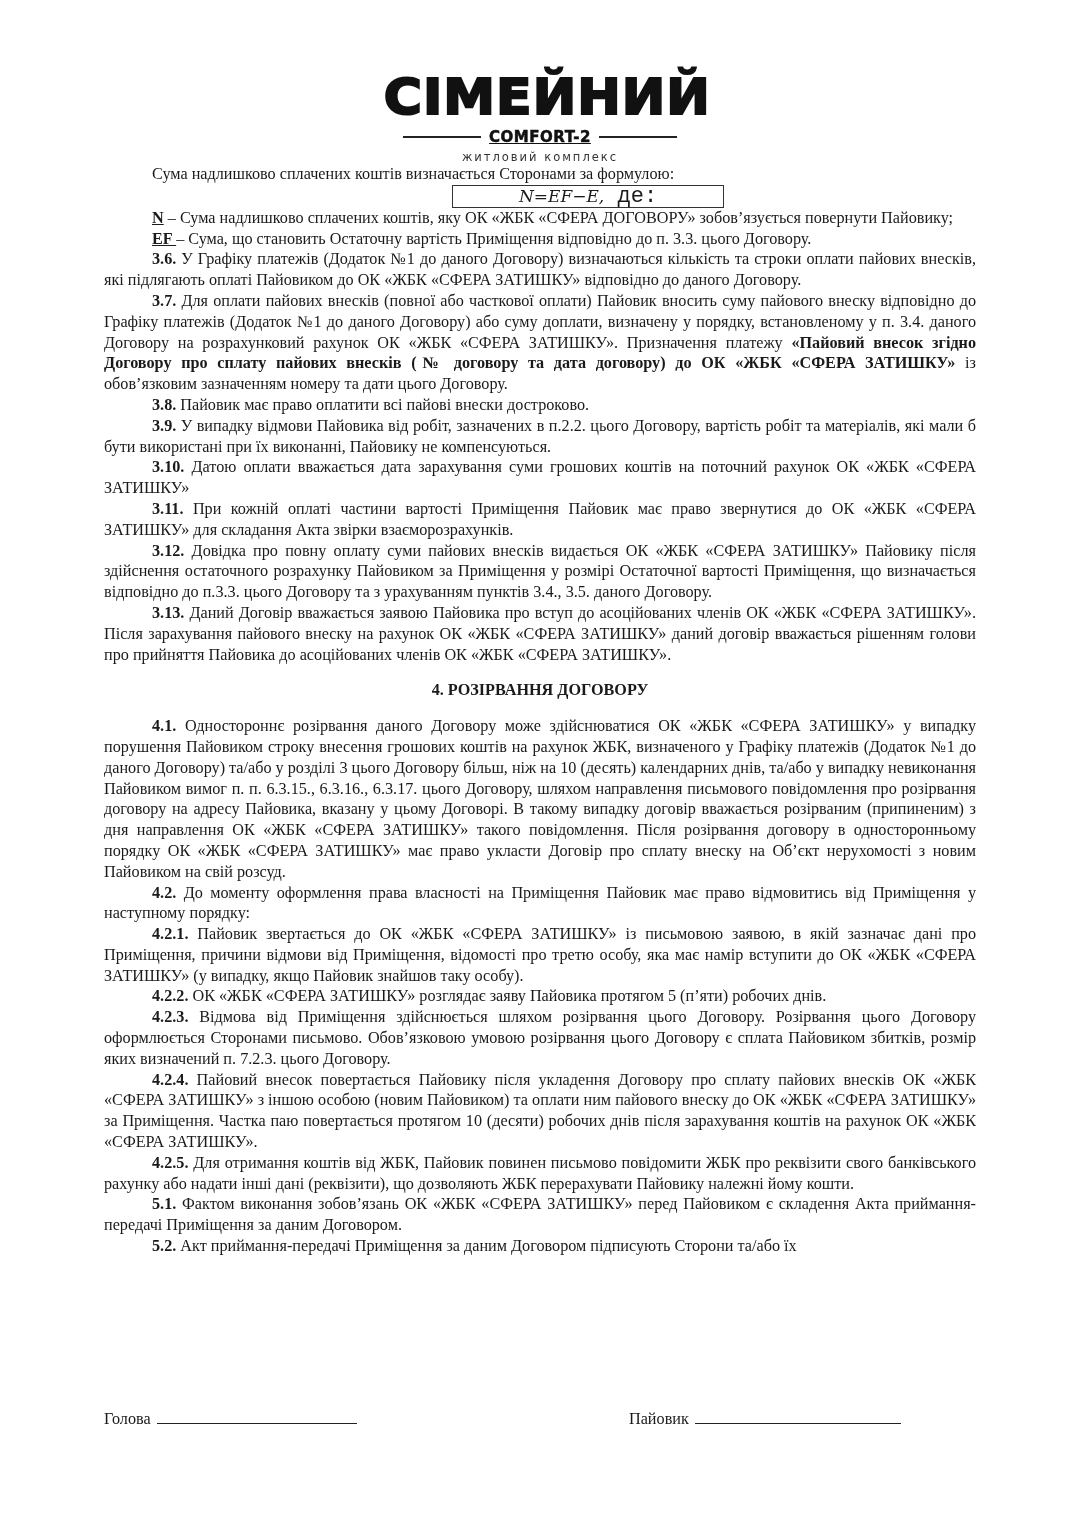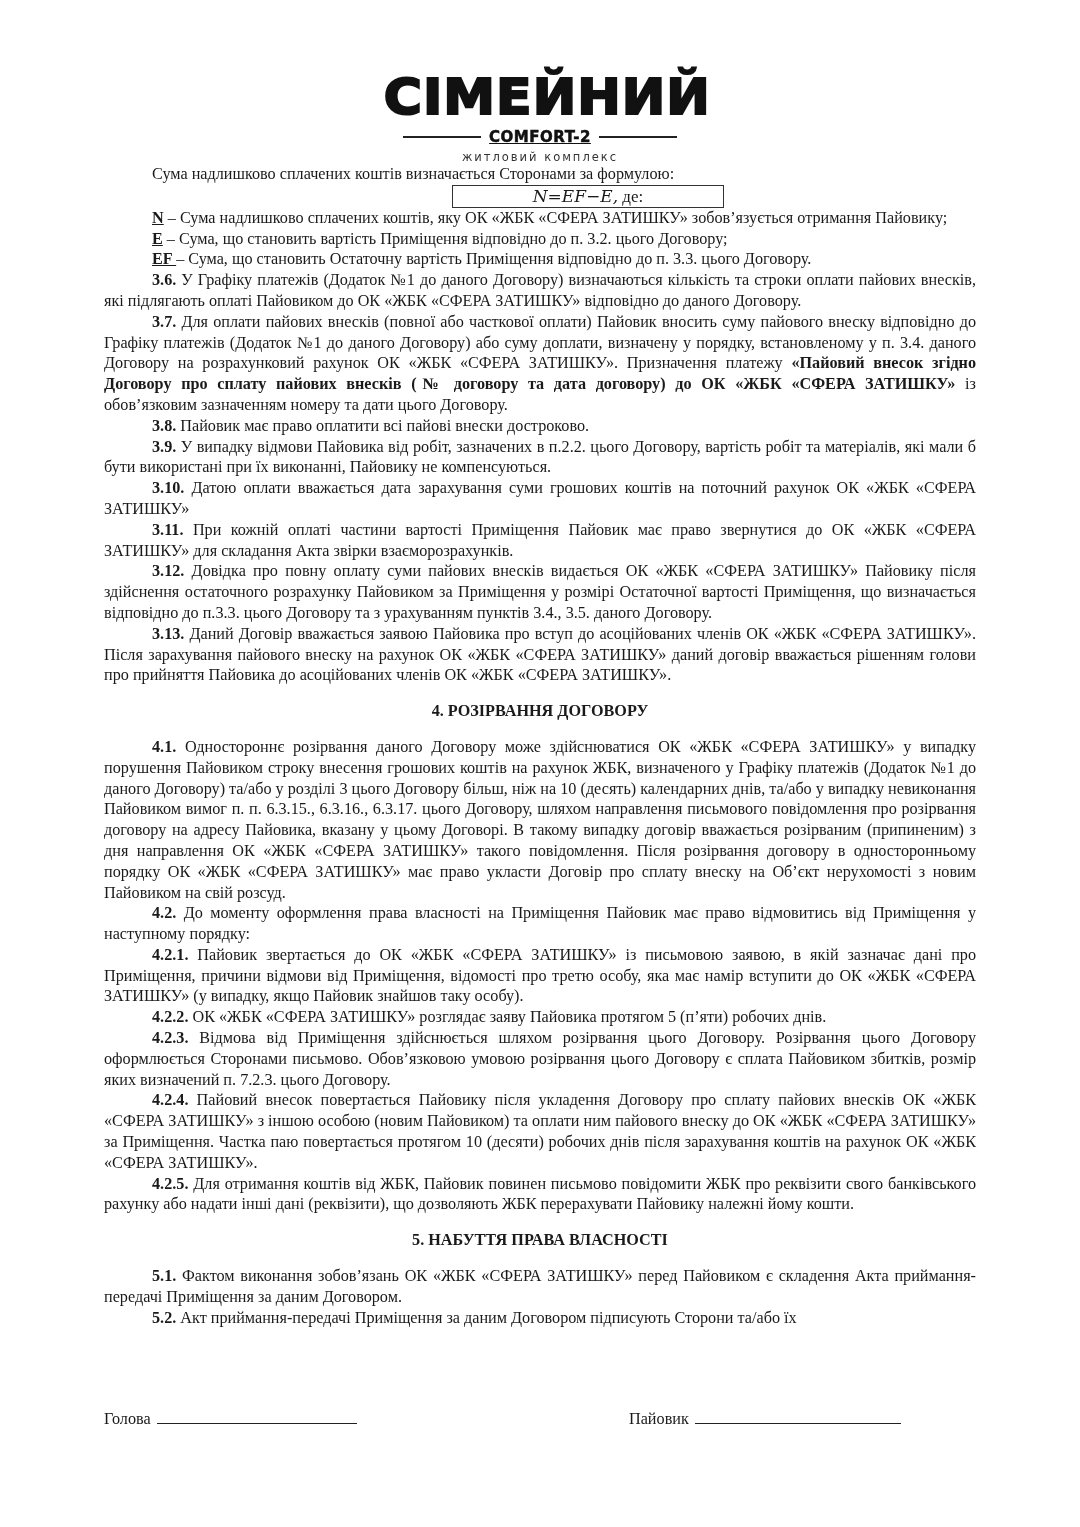--- a/index.html
+++ b/index.html
@@ -23,21 +23,21 @@
   .p { text-align: justify; margin: 0; text-indent: 48px; }
   .num { font-weight: bold; }
   .b { font-weight: bold; }
   .u { text-decoration: underline; font-weight: bold; }
   .heading { text-align: center; font-weight: bold; margin: 15px; }
 
   .formula-wrap { text-align: center; margin: 0 0 1px 0; height: 22px; }
   .formula { display: inline-block; border: 1px solid #333; padding: 0 10px; min-width: 250px; margin-left: 96px;
              font-family: "DejaVu Serif", serif; font-size: 17px; line-height: 20px; }
   .formula .math { font-style: italic; margin-top: 8px; }
-  .formula .de { font-family: Liberation Serif, serif; font-style: normal; font-size: 17px; }
+  .formula .de { font-family: Liberation Mono, monospace; font-style: normal; font-size: 22px; }
 
   .signatures { position: absolute; top: 1409px; left: 104px; width: 872px; font-family: "Liberation Serif", serif; font-size: 16.2px; }
   .sig { position: absolute; top: 0; white-space: nowrap; }
   .sig-left { left: 0; }
   .sig-right { left: 525px; }
   .sig-line { display: inline-block; border-bottom: 1px solid #222; height: 14px; vertical-align: baseline; margin-left: 6px; }
 </style>
 </head>
 <body>
 
@@ -53,43 +53,41 @@
     <div class="logo-tag">житловий комплекс</div>
   </div>
 
   <div class="content">
     <p class="p">Сума надлишково сплачених коштів визначається Сторонами за формулою:</p>
 
     <div class="formula-wrap">
       <span class="formula"><span class="math">N=EF−E,</span><span class="de"> де:</span></span>
     </div>
 
-    <p class="p"><span class="u">N</span><span> – Сума надлишково сплачених коштів, яку ОК «ЖБК «СФЕРА ЗАТИШКУ» зобов’язується отримання Пайовику;</span></p>
-    <p class="p"><span class="u">E</span><span> – Сума, що становить вартість Приміщення відповідно до п. 3.2. цього Договору;</span></p>
+    <p class="p"><span class="u">N</span><span> – Сума надлишково сплачених коштів, яку ОК «ЖБК «СФЕРА ДОГОВОРУ» зобов’язується повернути Пайовику;</span></p>
     <p class="p"><span class="u">EF </span><span>– Сума, що становить Остаточну вартість Приміщення відповідно до п. 3.3. цього Договору.</span></p>
 
     <p class="p"><span class="num">3.6.</span><span> У Графіку платежів (Додаток №1 до даного Договору) визначаються кількість та строки оплати пайових внесків, які підлягають оплаті Пайовиком до ОК «ЖБК «СФЕРА ЗАТИШКУ» відповідно до даного Договору.</span></p>
     <p class="p"><span class="num">3.7.</span><span> Для оплати пайових внесків (повної або часткової оплати) Пайовик вносить суму пайового внеску відповідно до Графіку платежів (Додаток №1 до даного Договору) або суму доплати, визначену у порядку, встановленому у п. 3.4. даного Договору на розрахунковий рахунок ОК «ЖБК «СФЕРА ЗАТИШКУ». Призначення платежу </span><span class="b">«Пайовий внесок згідно Договору про сплату пайових внесків (№ договору та дата договору) до ОК «ЖБК «СФЕРА ЗАТИШКУ»</span><span> із обов’язковим зазначенням номеру та дати цього Договору.</span></p>
     <p class="p"><span class="num">3.8.</span><span> Пайовик має право оплатити всі пайові внески достроково.</span></p>
     <p class="p"><span class="num">3.9.</span><span> У випадку відмови Пайовика від робіт, зазначених в п.2.2. цього Договору, вартість робіт та матеріалів, які мали б бути використані при їх виконанні, Пайовику не компенсуються.</span></p>
     <p class="p"><span class="num">3.10.</span><span> Датою оплати вважається дата зарахування суми грошових коштів на поточний рахунок ОК «ЖБК «СФЕРА ЗАТИШКУ»</span></p>
     <p class="p"><span class="num">3.11.</span><span> При кожній оплаті частини вартості Приміщення Пайовик має право звернутися до ОК «ЖБК «СФЕРА ЗАТИШКУ» для складання Акта звірки взаєморозрахунків.</span></p>
     <p class="p"><span class="num">3.12.</span><span> Довідка про повну оплату суми пайових внесків видається ОК «ЖБК «СФЕРА ЗАТИШКУ» Пайовику після здійснення остаточного розрахунку Пайовиком за Приміщення у розмірі Остаточної вартості Приміщення, що визначається відповідно до п.3.3. цього Договору та з урахуванням пунктів 3.4., 3.5. даного Договору.</span></p>
     <p class="p"><span class="num">3.13.</span><span> Даний Договір вважається заявою Пайовика про вступ до асоційованих членів ОК «ЖБК «СФЕРА ЗАТИШКУ». Після зарахування пайового внеску на рахунок ОК «ЖБК «СФЕРА ЗАТИШКУ» даний договір вважається рішенням голови про прийняття Пайовика до асоційованих членів ОК «ЖБК «СФЕРА ЗАТИШКУ».</span></p>
 
     <p class="heading">4. РОЗІРВАННЯ ДОГОВОРУ</p>
     <p class="p"><span class="num">4.1.</span><span> Одностороннє розірвання даного Договору може здійснюватися ОК «ЖБК «СФЕРА ЗАТИШКУ» у випадку порушення Пайовиком строку внесення грошових коштів на рахунок ЖБК, визначеного у Графіку платежів (Додаток №1 до даного Договору) та/або у розділі 3 цього Договору більш, ніж на 10 (десять) календарних днів, та/або у випадку невиконання Пайовиком вимог п. п. 6.3.15., 6.3.16., 6.3.17. цього Договору, шляхом направлення письмового повідомлення про розірвання договору на адресу Пайовика, вказану у цьому Договорі. В такому випадку договір вважається розірваним (припиненим) з дня направлення ОК «ЖБК «СФЕРА ЗАТИШКУ» такого повідомлення. Після розірвання договору в односторонньому порядку ОК «ЖБК «СФЕРА ЗАТИШКУ» має право укласти Договір про сплату внеску на Об’єкт нерухомості з новим Пайовиком на свій розсуд.</span></p>
     <p class="p"><span class="num">4.2.</span><span> До моменту оформлення права власності на Приміщення Пайовик має право відмовитись від Приміщення у наступному порядку:</span></p>
     <p class="p"><span class="num">4.2.1.</span><span> Пайовик звертається до ОК «ЖБК «СФЕРА ЗАТИШКУ» із письмовою заявою, в якій зазначає дані про Приміщення, причини відмови від Приміщення, відомості про третю особу, яка має намір вступити до ОК «ЖБК «СФЕРА ЗАТИШКУ»  (у випадку, якщо Пайовик знайшов таку особу).</span></p>
     <p class="p"><span class="num">4.2.2.</span><span> ОК «ЖБК «СФЕРА ЗАТИШКУ»  розглядає заяву Пайовика протягом 5 (п’яти) робочих днів.</span></p>
     <p class="p"><span class="num">4.2.3.</span><span> Відмова від Приміщення здійснюється шляхом розірвання цього Договору. Розірвання цього Договору оформлюється Сторонами письмово. Обов’язковою умовою розірвання цього Договору є сплата Пайовиком збитків, розмір яких визначений п. 7.2.3. цього Договору.</span></p>
     <p class="p"><span class="num">4.2.4.</span><span> Пайовий внесок повертається Пайовику після укладення Договору про сплату пайових внесків ОК «ЖБК «СФЕРА ЗАТИШКУ»  з іншою особою (новим Пайовиком) та оплати ним пайового внеску до ОК «ЖБК «СФЕРА ЗАТИШКУ»  за Приміщення. Частка паю повертається протягом 10 (десяти) робочих днів після зарахування коштів на рахунок ОК «ЖБК «СФЕРА ЗАТИШКУ».</span></p>
     <p class="p"><span class="num">4.2.5.</span><span> Для отримання коштів від ЖБК, Пайовик повинен письмово повідомити ЖБК про реквізити свого банківського рахунку або надати інші дані (реквізити), що дозволяють ЖБК перерахувати Пайовику належні йому кошти.</span></p>
 
-    <p class="heading">5. НАБУТТЯ ПРАВА ВЛАСНОСТІ</p>
     <p class="p"><span class="num">5.1.</span><span> Фактом виконання зобов’язань ОК «ЖБК «СФЕРА ЗАТИШКУ» перед Пайовиком є складення Акта приймання-передачі Приміщення за даним Договором.</span></p>
     <p class="p"><span class="num">5.2.</span><span> Акт приймання-передачі Приміщення за даним Договором підписують Сторони та/або їх</span></p>
   </div>
 
   <div class="signatures">
     <div class="sig sig-left">
       <span>Голова</span><span class="sig-line" style="width:200px"></span>
     </div>
     <div class="sig sig-right">
       <span>Пайовик</span><span class="sig-line" style="width:206px"></span>

